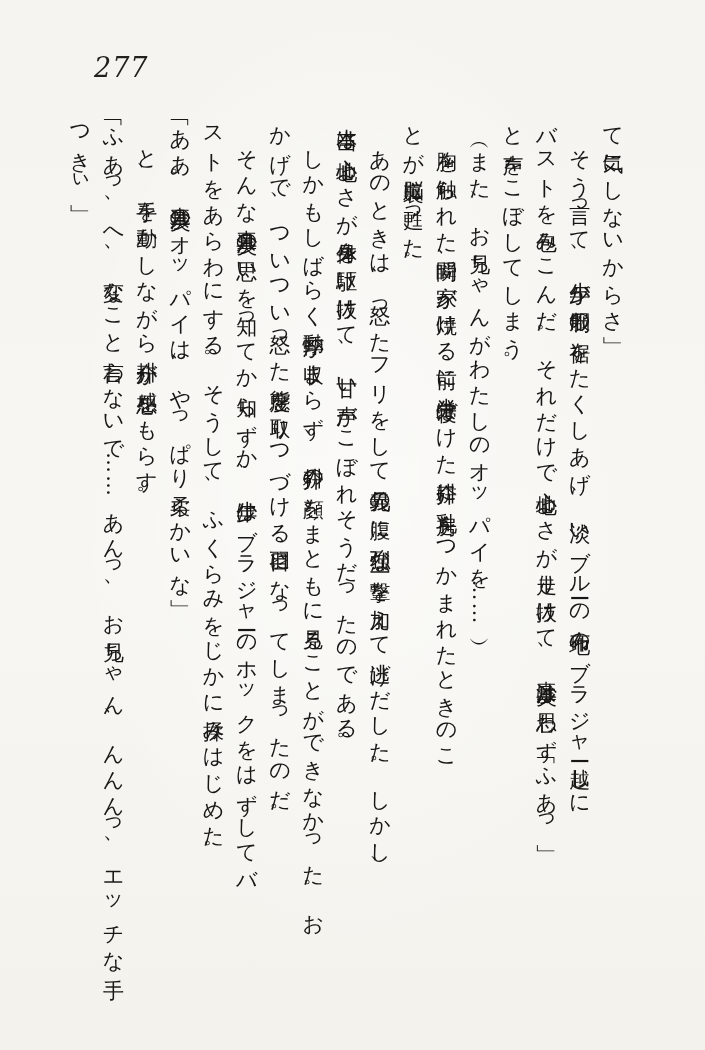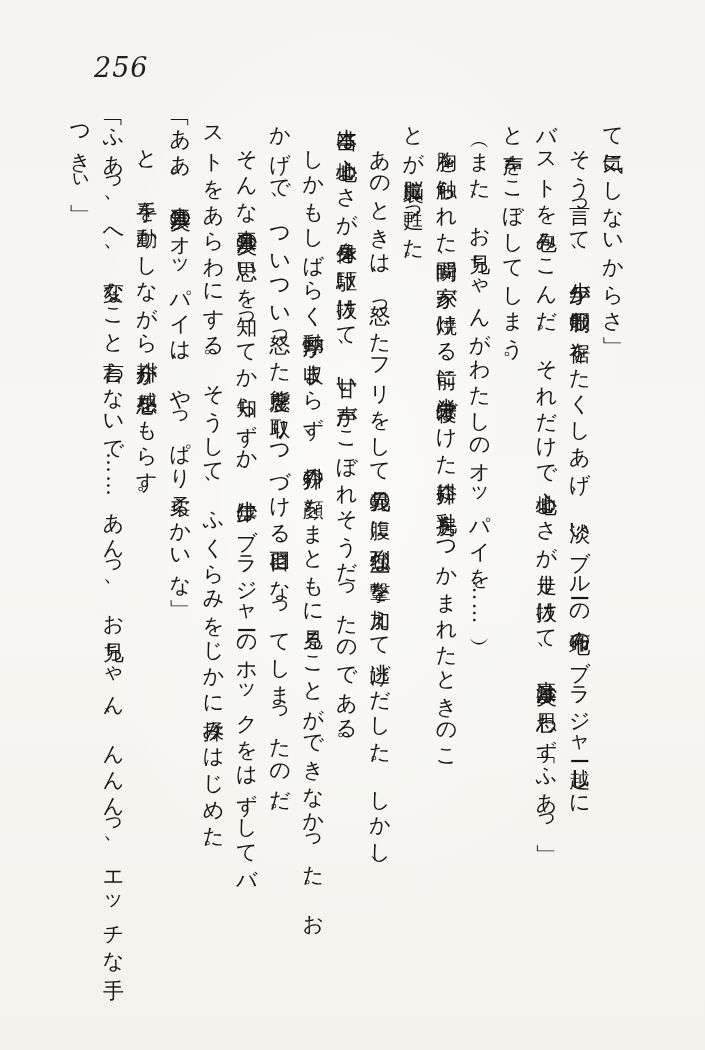--- a/index.html
+++ b/index.html
@@ -44,21 +44,21 @@
     margin: 0;
     padding: 0;
   }
   .line.indent {
     text-indent: 23px;
   }
 </style>
 </head>
 <body>
 
-<div class="page-number">256</div>
+<div class="page-number">277</div>
 
 <div class="text-block">
   <div class="line">て気にしないからさ」</div>
   <div class="line indent">そう言って、少年が制服の裾をたくしあげ、淡いブルーの布地のブラジャー越しに</div>
   <div class="line">バストを包みこんだ。それだけで心地よさが走り抜けて、真沙美は思わず「ふあっ」</div>
   <div class="line">と声をこぼしてしまう。</div>
   <div class="line indent">（また、お兄ちゃんがわたしのオッパイを……）</div>
   <div class="line indent">胸を触られた瞬間、家が焼ける前に半分寝ぼけた耕介に乳房をつかまれたときのこ</div>
   <div class="line">とが脳裏に甦った。</div>
   <div class="line indent">あのときは、怒ったフリをして義兄の腹に強烈な一撃を加えて逃げだした。しかし、</div>

